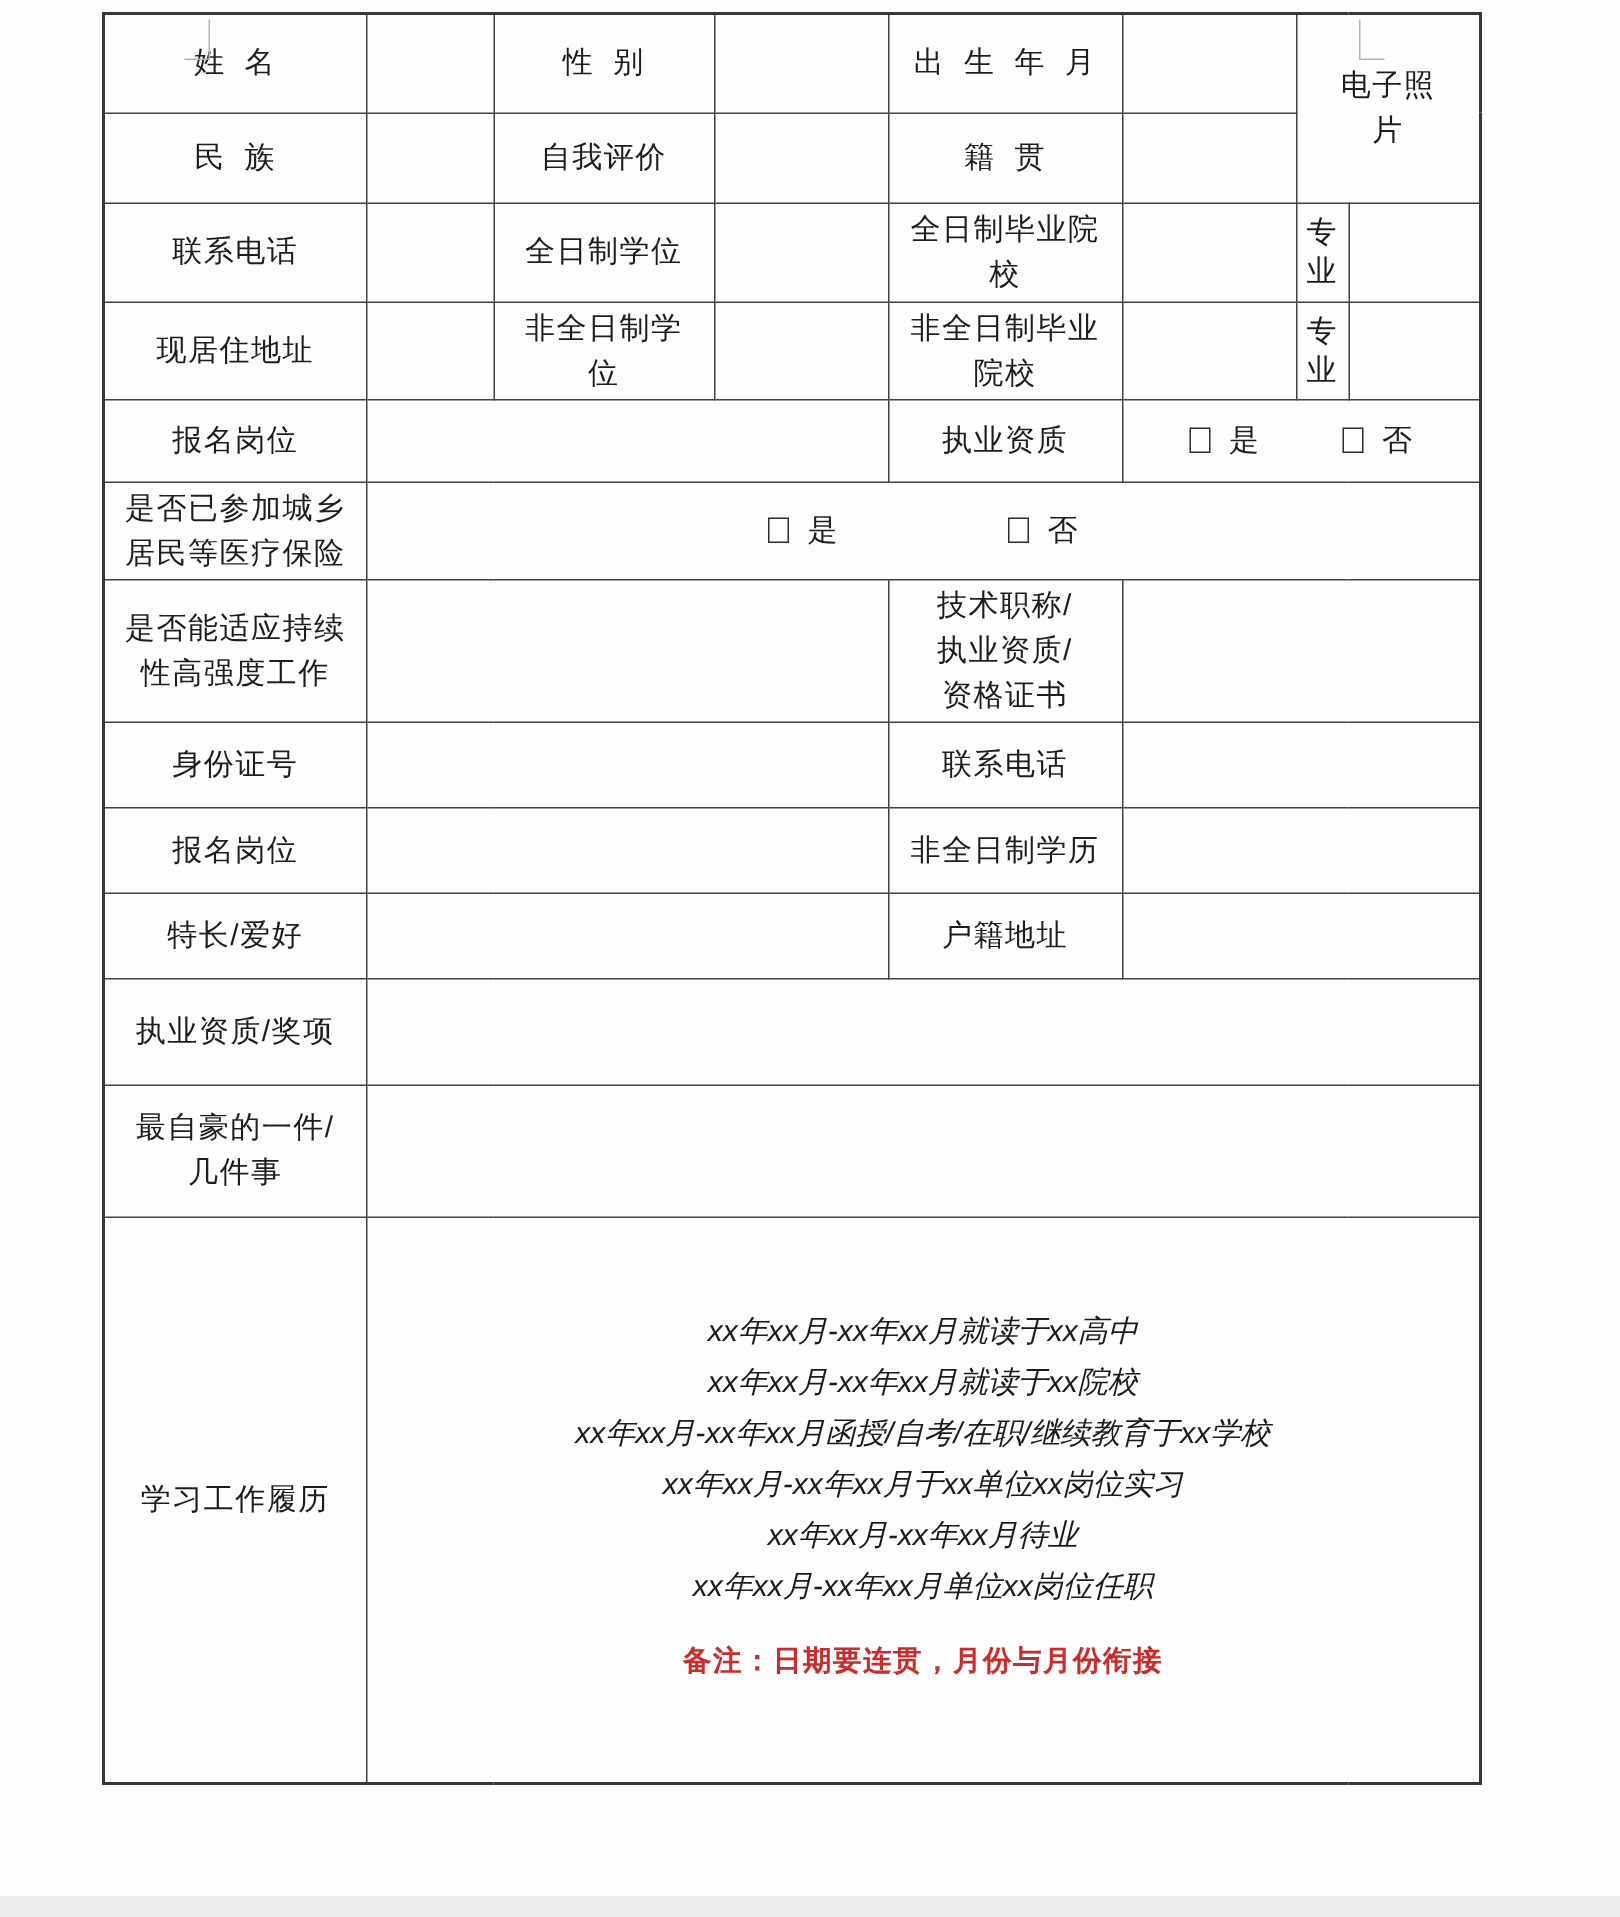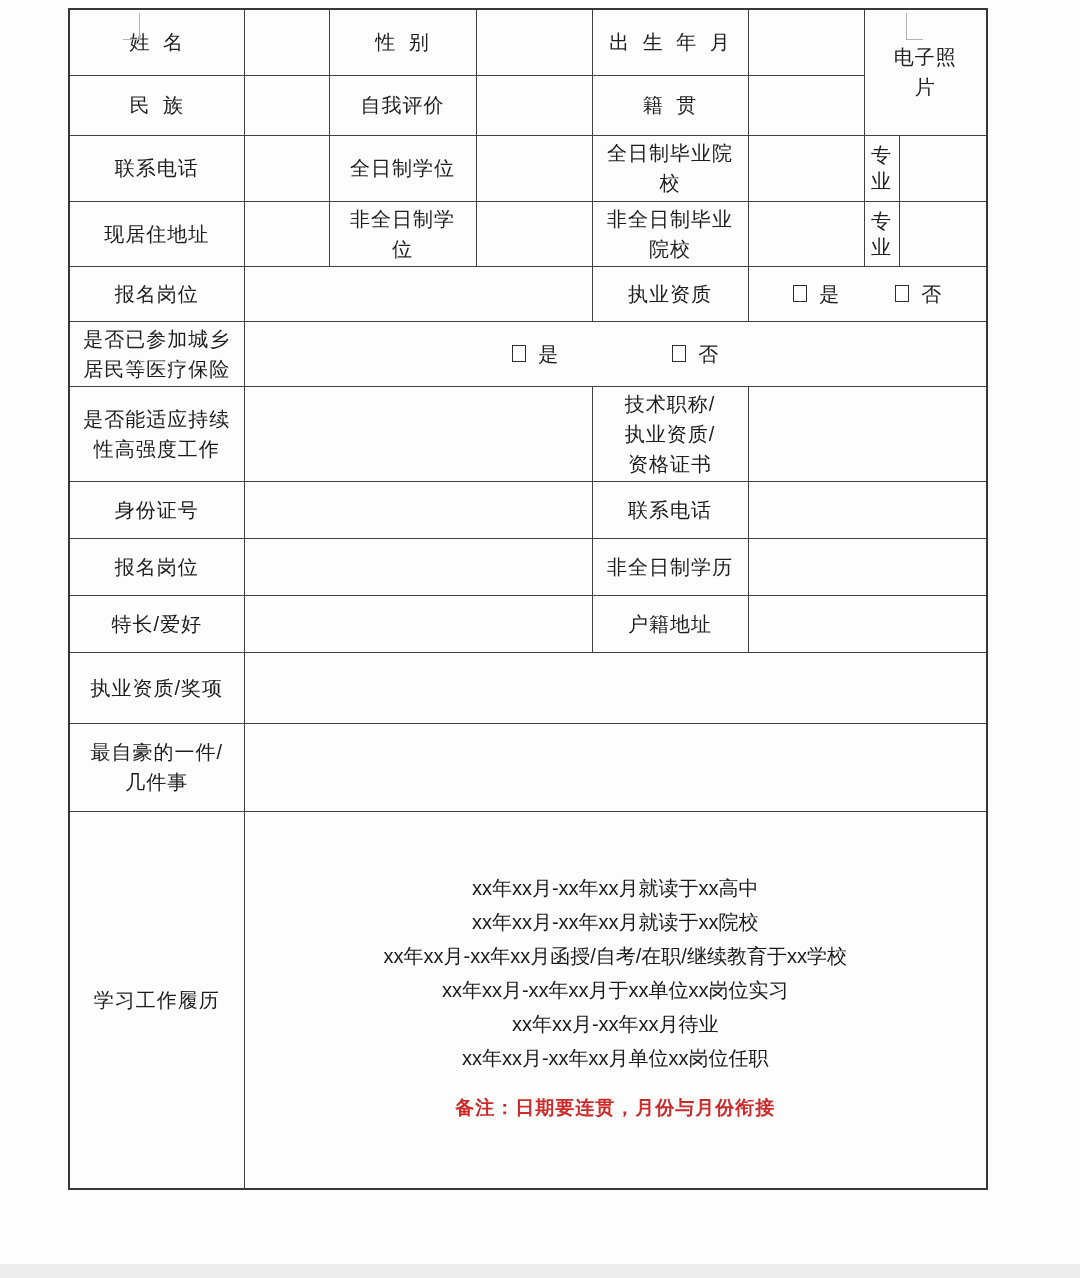--- a/index.html
+++ b/index.html
@@ -28,21 +28,21 @@
   tr.r9{height:57px} tr.r10{height:57px} tr.r11{height:71px} tr.r12{height:88px}
   tr.r13{height:378px}
 
   .opts { display:flex; align-items:center; justify-content:center; }
   .opts-wide { gap:114px; }
   .opts-narrow { gap:56px; }
   .opt { display:inline-flex; align-items:center; cursor:default; }
   .box { width:14px; height:17px; border:1.5px solid #2d2d2d; margin-right:12px; background:#fff; }
 
   .exp-body { display:flex; flex-direction:column; align-items:center; gap:13px; }
-  .exp-line { font-size:20px; line-height:21px; color:#1b1b1b; }
+  .exp-line { font-size:20px; line-height:21px; color:#1b1b1b;font-style:italic; }
   .exp-note { margin-top:13px; font-size:19px; line-height:26px; font-weight:bold;
               letter-spacing:1px; color:#cb2b2b; }
 
   .edge-bottom { position:absolute; left:0; right:0; bottom:0; height:14px; background:#ededed; }
 </style>
 </head>
 <body>
 
 <div class="page">
 

